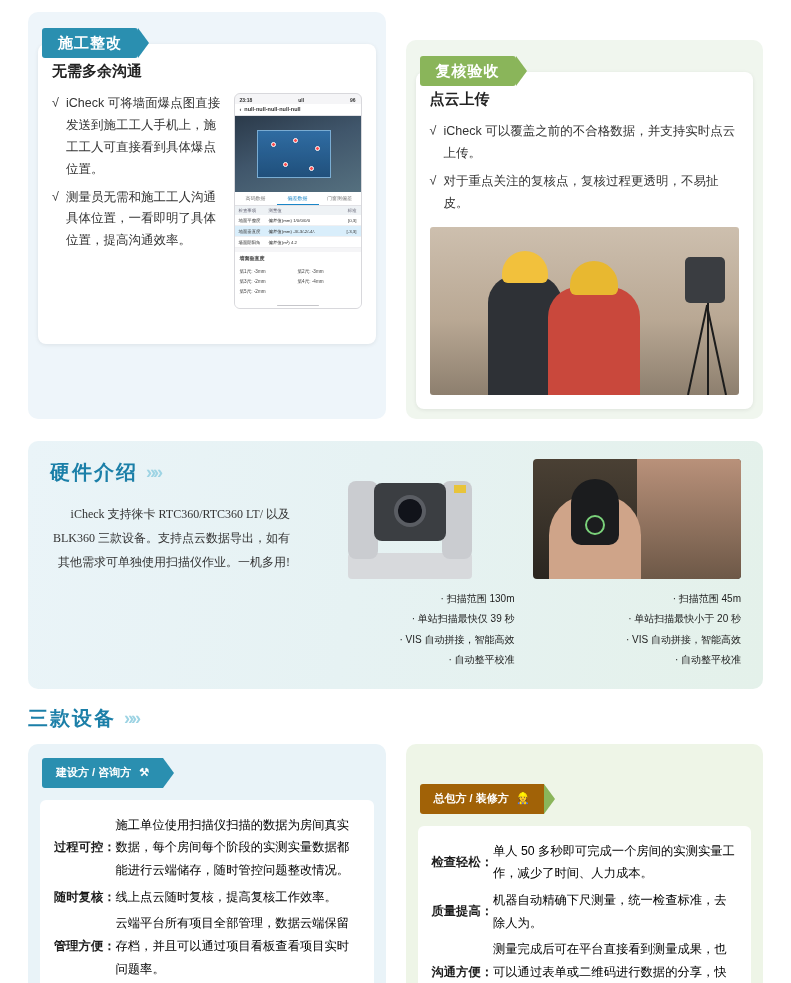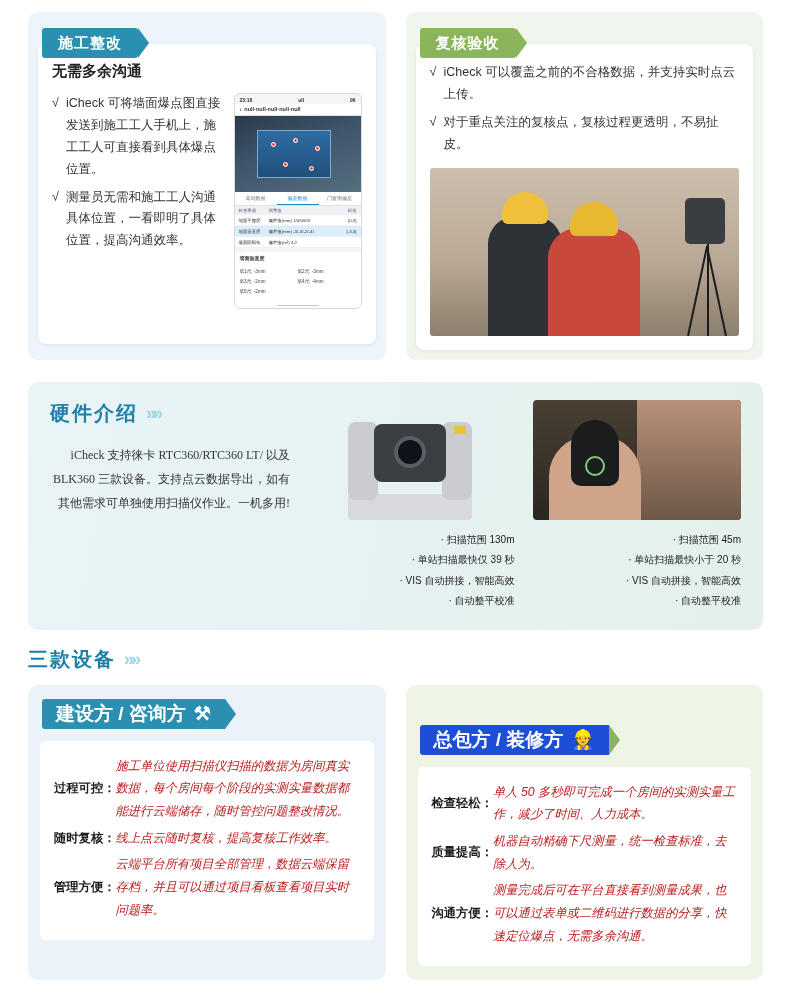--- a/index.html
+++ b/index.html
@@ -18,21 +18,21 @@
     display: flex;
     gap: 20px;
     padding: 12px 28px 0 28px;
   }
   .panel {
     position: relative;
     border-radius: 10px;
     flex: 1;
   }
   .panel-blue { background: #eef5fa; }
-  .panel-green { background: #f0f6ee; }
+  .panel-green { background: #f0f6ee; margin-top: 28px; }
 
   .tab {
     position: absolute;
     top: 16px;
     left: 14px;
     height: 30px;
     padding: 0 16px;
     display: flex;
     align-items: center;
     color: #fff;
@@ -208,45 +208,45 @@
   .vcard { flex: 1; border-radius: 10px; position: relative; padding-bottom: 14px; }
   .vcard-blue { background: #e9f3f8; }
   .vcard-green { background: #eef5e7; }
   .vtab {
     display: inline-flex;
     align-items: center;
     gap: 8px;
     height: 30px;
     padding: 0 14px;
     color: #fff;
-    font-size: 19px;
+    font-size: 11px;
     font-weight: bold;
     border-radius: 3px 0 0 3px;
     position: relative;
     margin: 14px 0 0 14px;
   }
   .vtab::after {
     content:""; position:absolute; right:-11px; top:0;
     border-top: 15px solid transparent; border-bottom: 15px solid transparent;
   }
   .vtab-blue { background:#2a8fb0; } .vtab-blue::after { border-left:11px solid #2a8fb0; }
-  .vtab-green { background:#1d4ed8;margin-top:40px; } .vtab-green::after { border-left:11px solid #8ab55a; }
+  .vtab-green { background:#a16207;margin-top:40px; } .vtab-green::after { border-left:11px solid #8ab55a; }
 
   .vbody {
     background: #fff;
     border-radius: 6px;
     margin: 12px 12px 0 12px;
     padding: 14px 14px 14px 14px;
     font-size: 12.3px;
     line-height: 1.85;
     min-height: 160px;
   }
   .vrow { display: flex; margin-bottom: 4px; align-items: center; }
   .vrow .k { font-weight: bold; color: #1c1c1c; white-space: nowrap; }
-  .vrow .v { flex: 1; color: #b91c1c; font-style: italic; }
+  .vrow .v { flex: 1; color: #000000; }
 </style>
 </head>
 <body>
 
 <div class="top-row">
 
   <div class="panel panel-blue">
     <div class="tab tab-blue">施工整改</div>
     <div class="card">
       <h3>无需多余沟通</h3>
@@ -317,20 +317,21 @@
           </div>
           <div class="phome"></div>
         </div>
       </div>
     </div>
   </div>
 
   <div class="panel panel-green">
     <div class="tab tab-green">复核验收</div>
     <div class="card">
+      <h3>点云上传</h3>
       <div class="bullets">
         <div class="bullet">
           <span class="mark">√</span>
           <span class="txt">iCheck 可以覆盖之前的不合格数据，并支持实时点云上传。</span>
         </div>
         <div class="bullet">
           <span class="mark">√</span>
           <span class="txt">对于重点关注的复核点，复核过程更透明，不易扯皮。</span>
         </div>
       </div>

